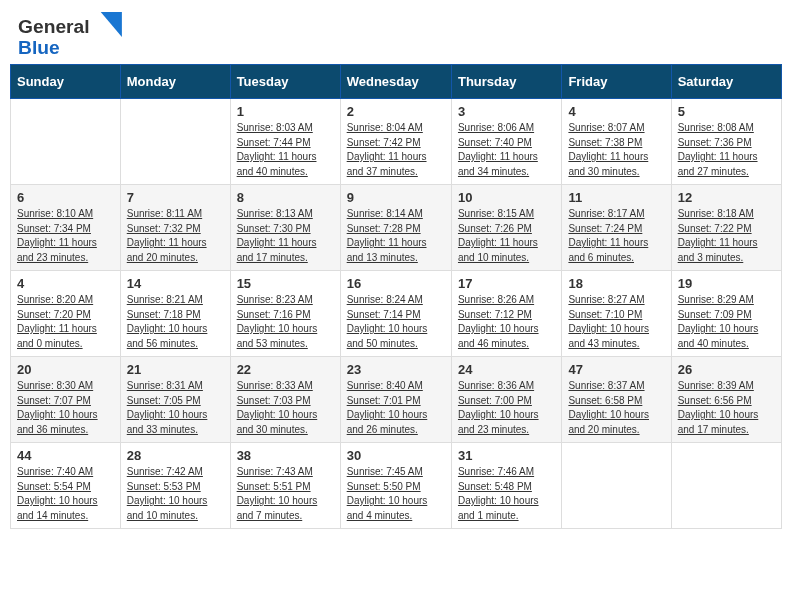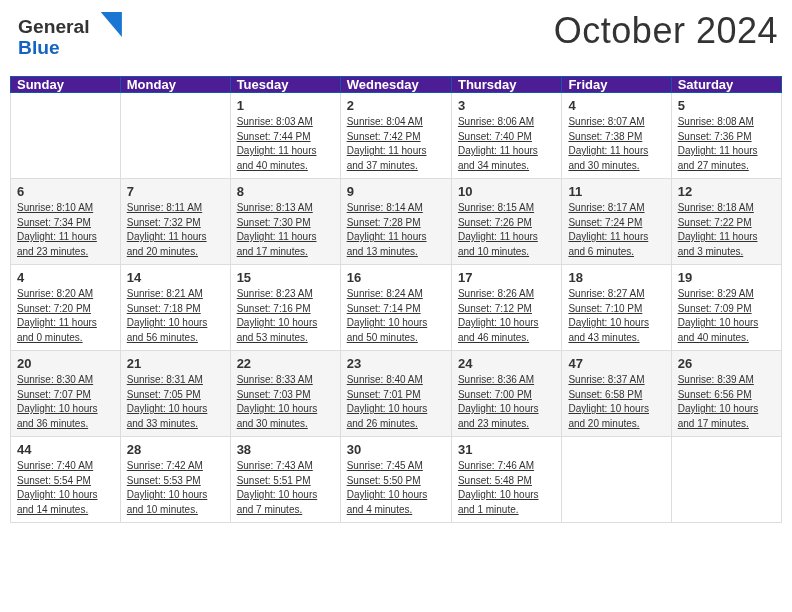--- a/index.html
+++ b/index.html
@@ -7,21 +7,21 @@
       font-family: Arial, sans-serif;
       background: #fff;
       width: 792px;
       min-height: 612px;
       padding: 10px;
     }
     .header {
       display: flex;
       justify-content: space-between;
       align-items: flex-start;
-      margin-bottom: 12px;
+      margin-bottom: 0;
       padding: 0 4px;
     }
     .logo-wrapper {
       position: relative;
       width: 100px;
     }
     .logo-svg {
       width: 110px;
       height: 50px;
     }
@@ -37,25 +37,25 @@
     .location {
       font-size: 15px;
       color: #555;
     }
     .calendar {
       width: 100%;
       border-collapse: collapse;
       border: 1px solid #ccc;
     }
     .calendar th {
-      background: #4c1d95;
+      background: #0c4a6e;
       color: #fff;
       font-size: 13px;
       font-weight: bold;
-      padding: 0 6px;
+      padding: 9px 6px;
       text-align: left;
       border: 1px solid #1256aa;
     }
     .calendar td {
       vertical-align: top;
       font-size: 11px;
       color: #333;
       padding: 5px 6px;
       border: 1px solid #ddd;
       width: 113px;
@@ -87,21 +87,20 @@
 
 <div class="header">
   <div class="logo-wrapper">
     <svg class="logo-svg" viewBox="0 0 110 52" xmlns="http://www.w3.org/2000/svg">
       <text x="2" y="24" font-family="Arial" font-weight="bold" font-size="20" fill="#333">General</text>
       <text x="2" y="46" font-family="Arial" font-weight="bold" font-size="20" fill="#1565c0">Blue</text>
       <polygon points="88,2 110,2 110,28" fill="#1976d2"></polygon>
     </svg>
   </div>
   <div class="title-block">
-    <div class="month-title">October 2024</div>
   </div>
 </div>
 
 <table class="calendar">
   <thead>
     <tr id="header-row">
         <th>Sunday</th>
         <th>Monday</th>
         <th>Tuesday</th>
         <th>Wednesday</th>

